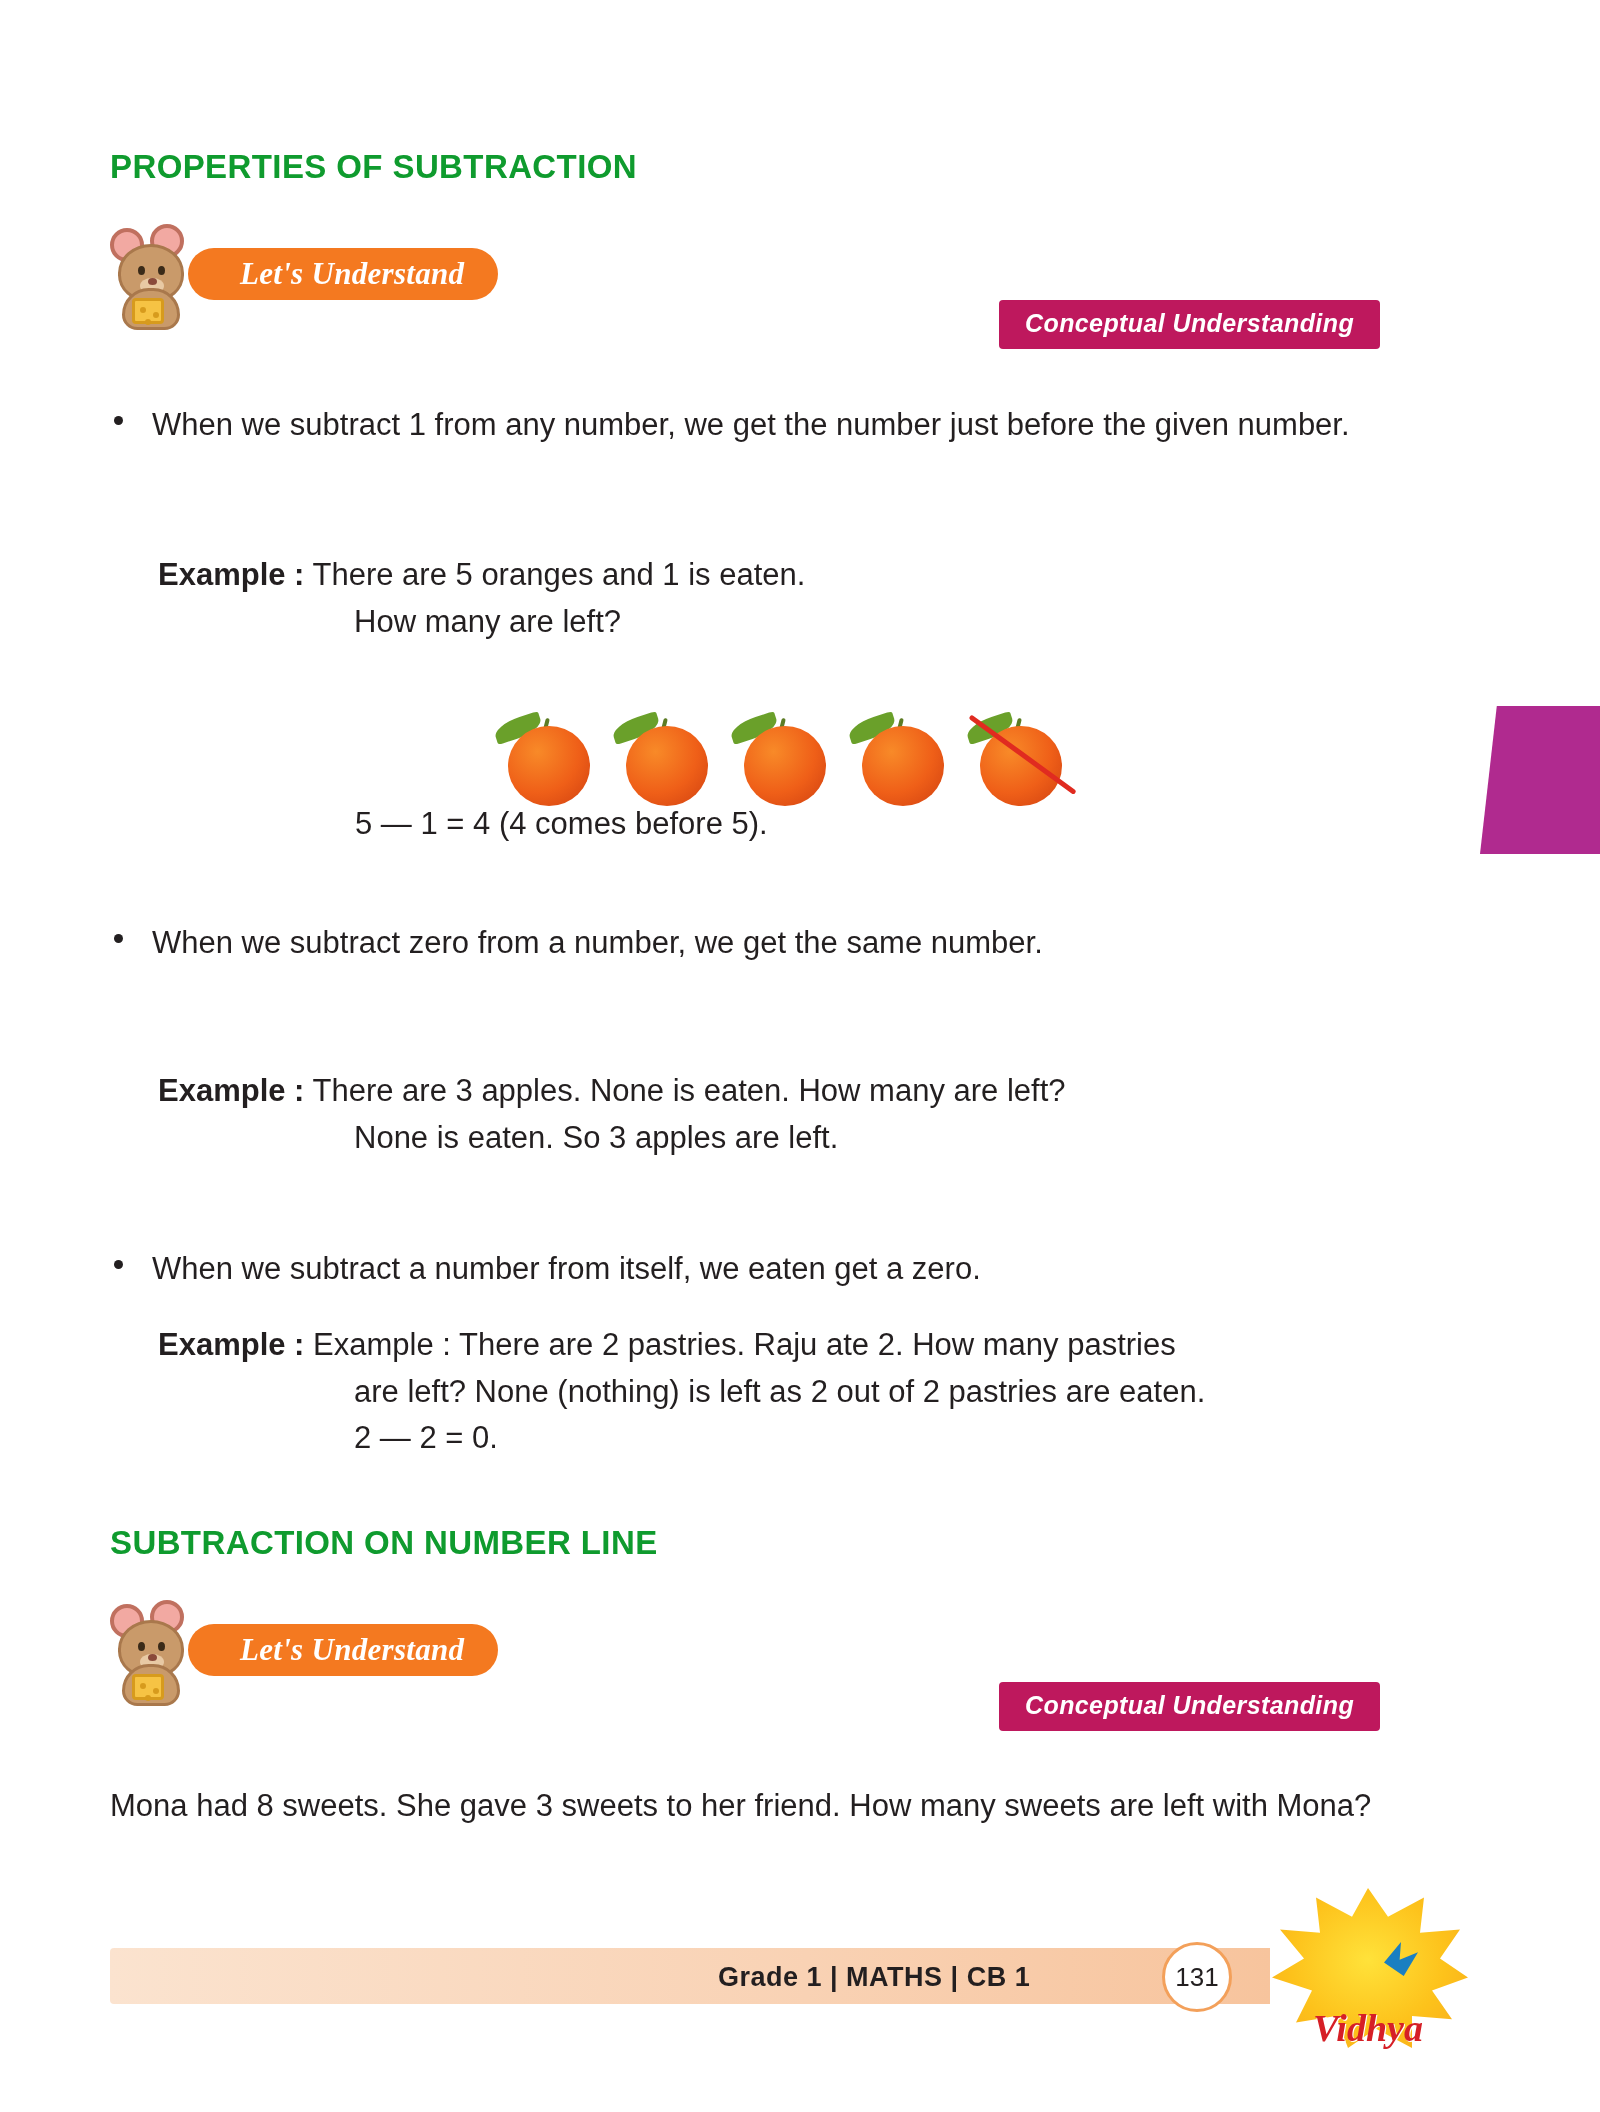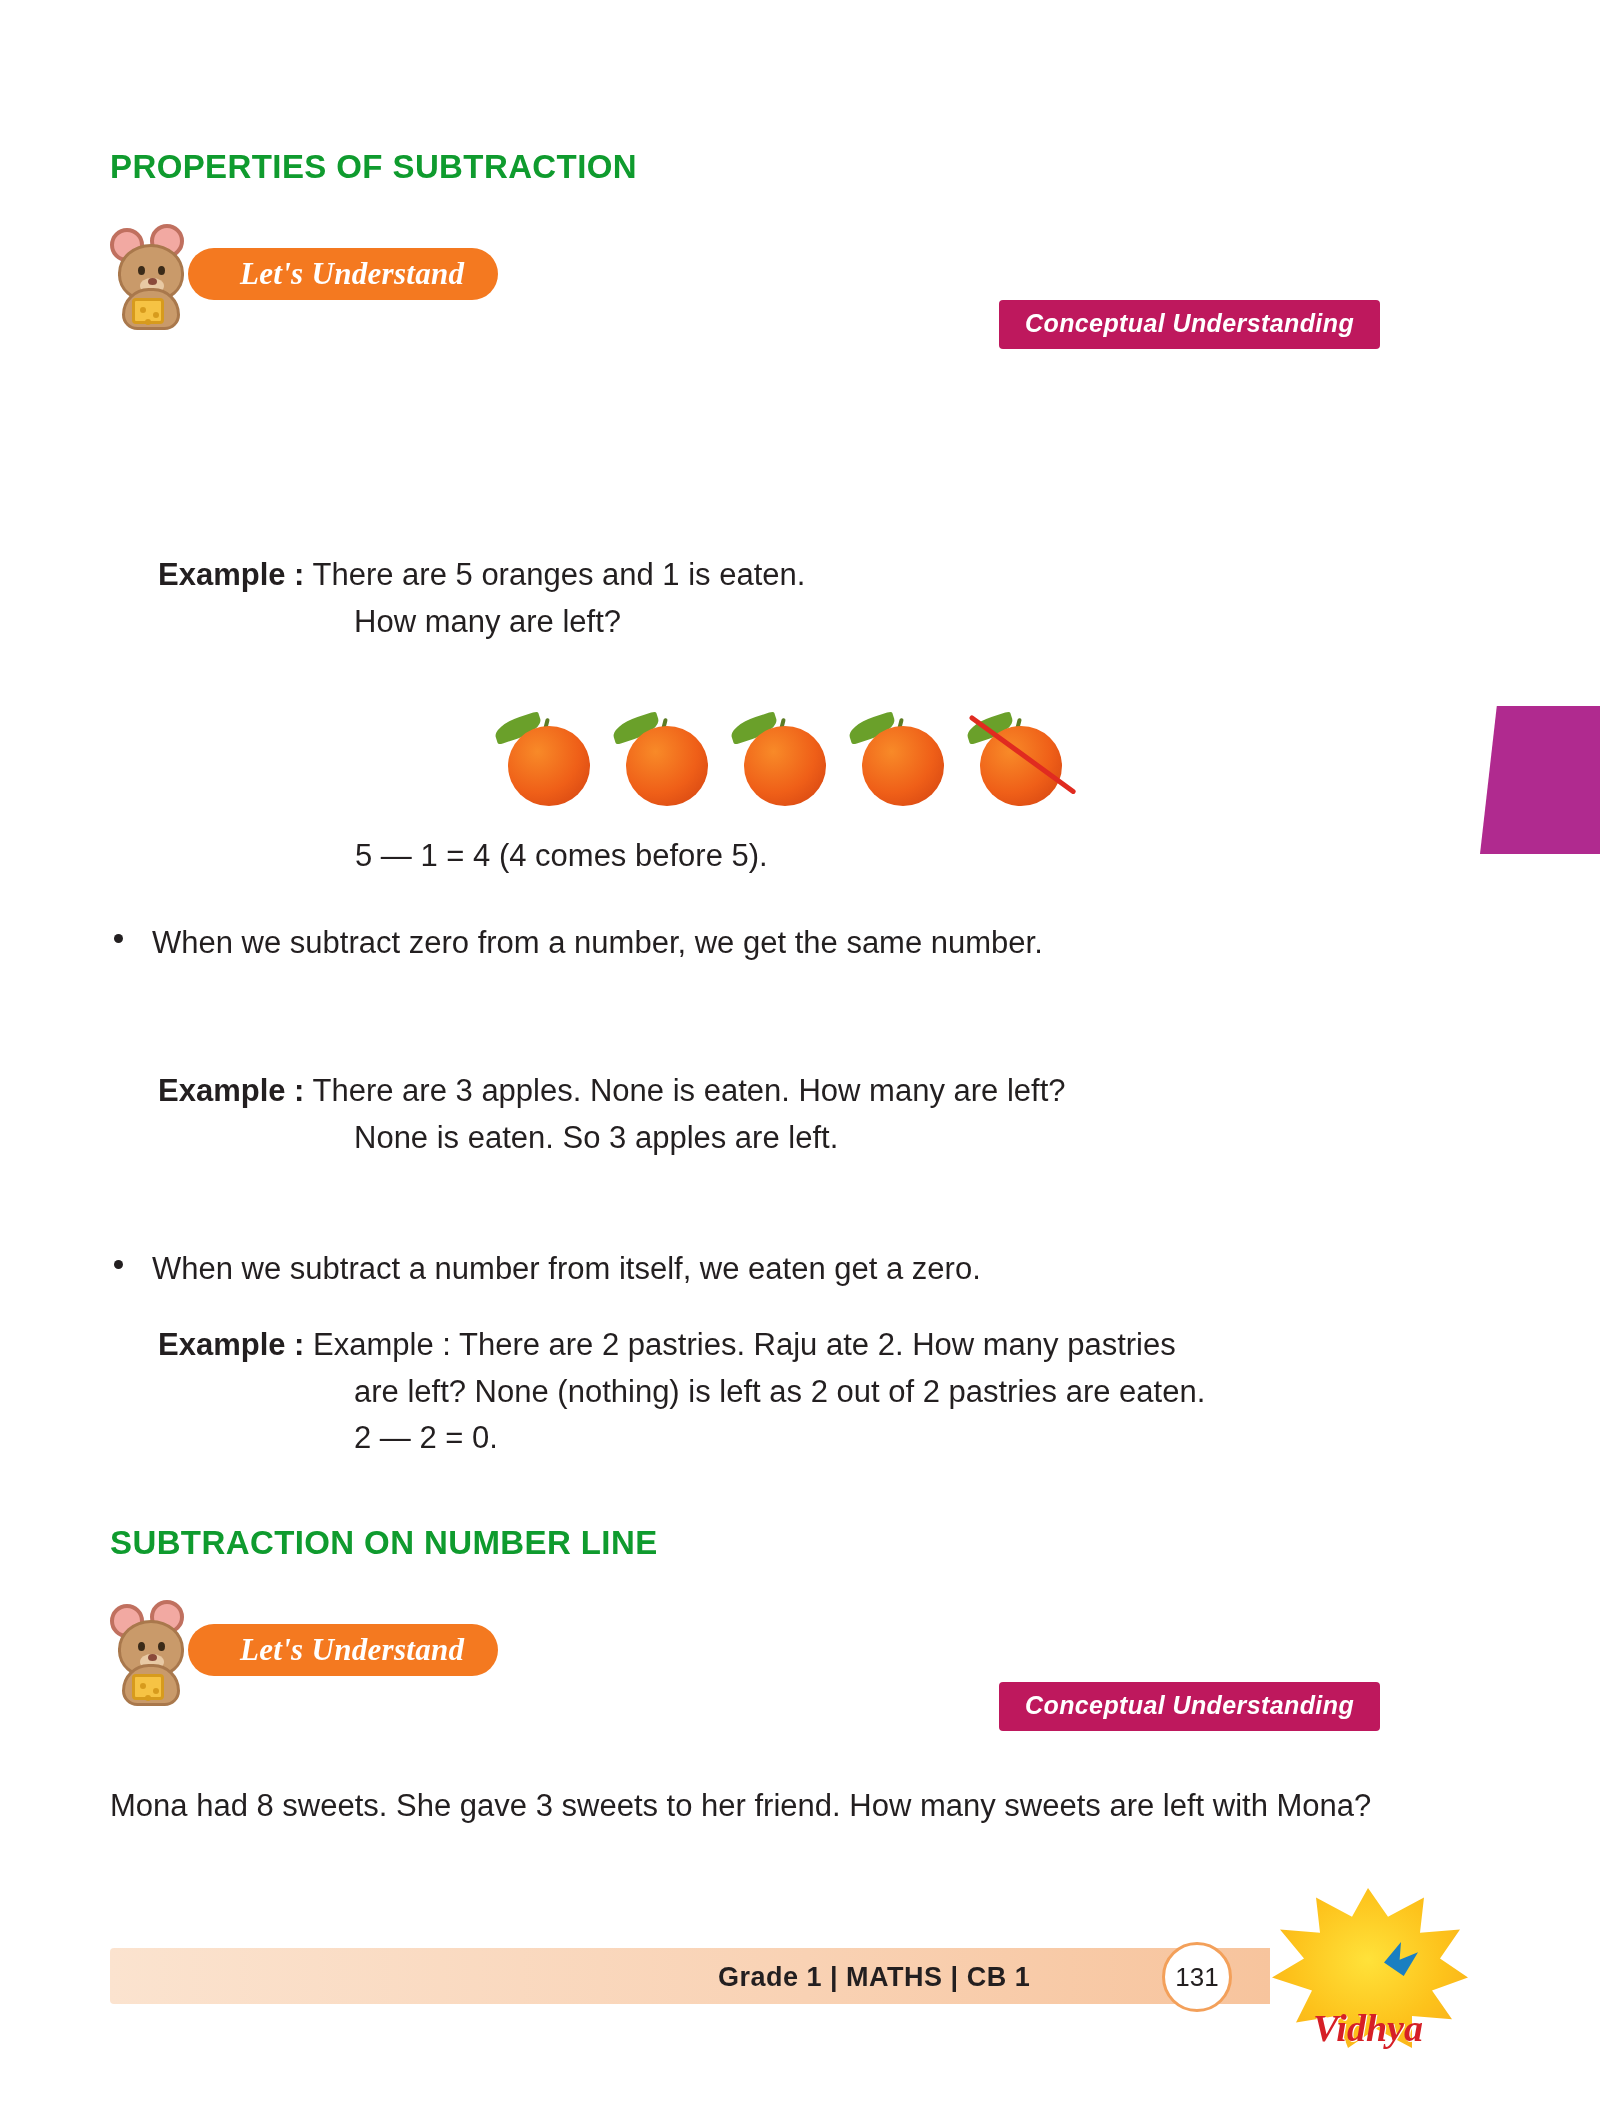--- a/index.html
+++ b/index.html
@@ -199,21 +199,21 @@
 
   #example-1 { left: 158px; top: 552px; width: 1250px; }
   #example-2 { left: 158px; top: 1068px; width: 1300px; }
   #example-3 { left: 158px; top: 1322px; width: 1320px; }
 
   .equation {
     position: absolute;
     font-size: 31px;
     color: #231f20;
   }
-  #equation-1 { left: 355px; top: 838px; }
+  #equation-1 { left: 355px; top: 806px; }
 
   
   #orange-row {
     position: absolute;
     left: 500px;
     top: 690px;
     width: 580px;
     height: 128px;
   }
   .orange {
@@ -371,20 +371,24 @@
       <div class="snout"></div>
       <div class="nose"></div>
       <div class="body"></div>
       <div class="cheese"></div>
     </div>
     <div class="lu-pill">Let's Understand</div>
   </div>
 
   <div class="concept-tag" id="concept-tag-1">Conceptual Understanding</div>
 
+  <div class="bullet-item" id="bullet-1">
+    <span class="dot"></span>
+    <span class="txt">When we subtract 1 from any number, we get the number just before the given number.</span>
+  </div>
 
   <div class="example-block" id="example-1">
     <span class="lbl">Example :</span>
     <span>There are 5 oranges and 1 is eaten.</span>
     <span class="example-indent">How many are left?</span>
   </div>
 
   <div id="orange-row">
     <div class="orange" style="left:0px;">
       <div class="leaf"></div>

